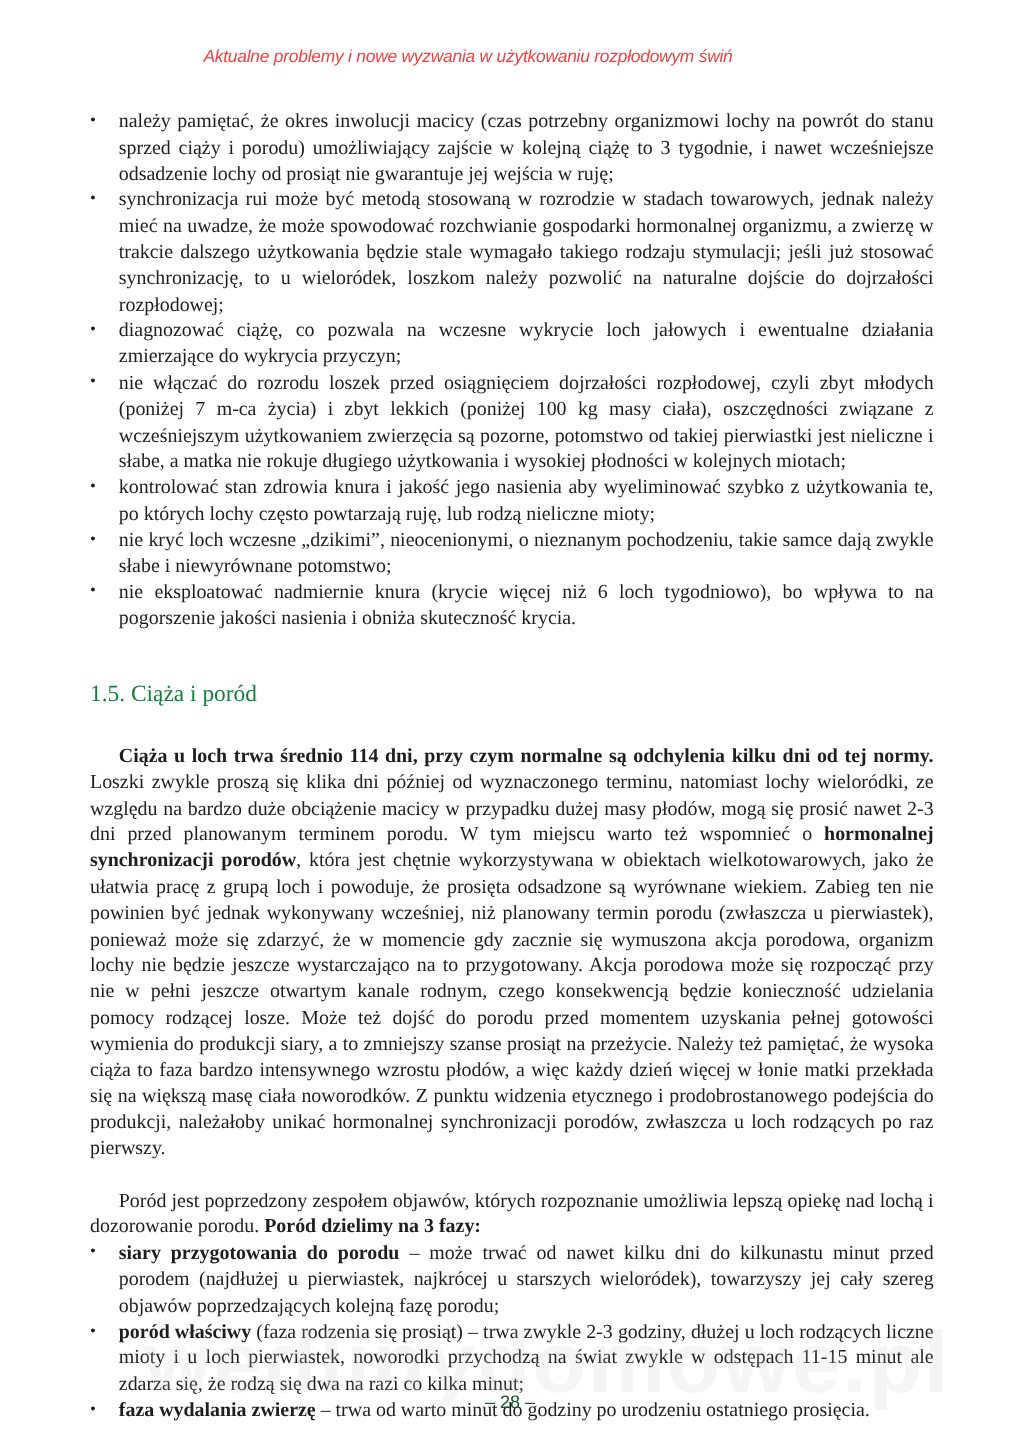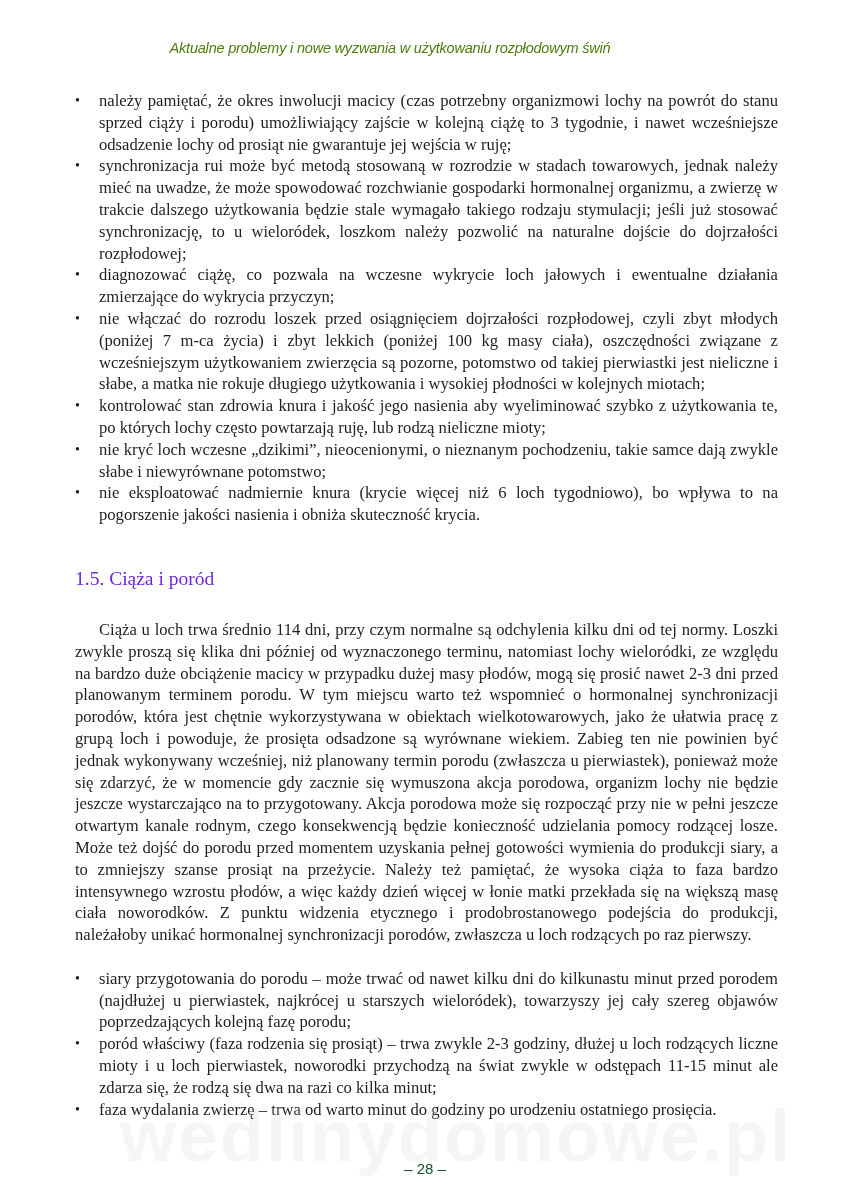--- a/index.html
+++ b/index.html
@@ -3,40 +3,40 @@
 <meta charset="utf-8">
 <style>
   html, body { margin: 0; padding: 0; }
   body {
     width: 850px; height: 1200px; background: #ffffff; position: relative; overflow: hidden;
     font-family: "Liberation Serif", "DejaVu Serif", serif; color: #1e1e1e;
   }
   .running-head {
     position: absolute; top: 40px; left: 0; width: 780px; text-align: center;
     font-family: "Liberation Sans", "DejaVu Sans", sans-serif; font-style: italic;
-    font-size: 14.5px; color: #4d7c0f; letter-spacing: -0.2px;
+    font-size: 14.5px; color: #ef4444; letter-spacing: -0.2px;
   }
   .content {
     position: absolute; left: 75px; top: 90px; width: 703px;
     font-size: 16.6px; line-height: 21.8px; text-align: justify;
   }
   ul.bullets { list-style: none; margin: 0; padding: 0; }
   ul.bullets li { position: relative; padding-left: 24px; }
   ul.bullets li .dot {
     position: absolute; left: 0; top: 0; font-size: 14px; line-height: 21.8px;
   }
   h2.section {
     font-size: 19.5px; font-weight: normal; margin: 40px 0 0 0; line-height: 26px;
-    font-family: "Liberation Serif", "DejaVu Serif", serif; color:#6d28d9;
+    font-family: "Liberation Serif", "DejaVu Serif", serif; color:#15803d;
   }
   p { margin: 0; }
   p.indent { text-indent: 24px; }
   .gap1 { height: 27px; }
   .gap2 { height: 22px; }
-  b { font-weight: normal; }
+  b { font-weight: bold; }
   .watermark {
     position: absolute; left: 120px; top: 1095px; width: 640px; text-align: center;
     font-family: "Liberation Sans", "DejaVu Sans", sans-serif; font-weight: bold;
     font-size: 72px; letter-spacing: 2px; color: rgba(200,200,200,0.18); pointer-events: none;
     white-space: nowrap;
   }
   .page-number {
     position: absolute; top: 1160px; left: 0; width: 850px; text-align: center;
     font-family: "Liberation Sans", "DejaVu Sans", sans-serif; font-size: 15px; color: #14532d;
   }
@@ -57,20 +57,21 @@
     <li><span class="dot">•</span><span>nie eksploatować nadmiernie knura (krycie więcej niż 6 loch tygodniowo), bo wpływa to na pogorszenie jakości nasienia i obniża skuteczność krycia.</span></li>
   </ul>
 
   <h2 class="section">1.5. Ciąża i poród</h2>
   <div class="gap1"></div>
 
   <p class="indent"><b>Ciąża u loch trwa średnio 114 dni, przy czym normalne są odchylenia kilku dni od tej normy.</b><span> Loszki zwykle proszą się klika dni później od wyznaczonego terminu, natomiast lochy wieloródki, ze względu na bardzo duże obciążenie macicy w przypadku dużej masy płodów, mogą się prosić nawet 2-3 dni przed planowanym terminem porodu. W tym miejscu warto też wspomnieć o </span><b>hormonalnej synchronizacji porodów</b><span>, która jest chętnie wykorzystywana w obiektach wielkotowarowych, jako że ułatwia pracę z grupą loch i powoduje, że prosięta odsadzone są wyrównane wiekiem. Zabieg ten nie powinien być jednak wykonywany wcześniej, niż planowany termin porodu (zwłaszcza u pierwiastek), ponieważ może się zdarzyć, że w momencie gdy zacznie się wymuszona akcja porodowa, organizm lochy nie będzie jeszcze wystarczająco na to przygotowany. Akcja porodowa może się rozpocząć przy nie w pełni jeszcze otwartym kanale rodnym, czego konsekwencją będzie konieczność udzielania pomocy rodzącej losze. Może też dojść do porodu przed momentem uzyskania pełnej gotowości wymienia do produkcji siary, a to zmniejszy szanse prosiąt na przeżycie. Należy też pamiętać, że wysoka ciąża to faza bardzo intensywnego wzrostu płodów, a więc każdy dzień więcej w łonie matki przekłada się na większą masę ciała noworodków. Z punktu widzenia etycznego i prodobrostanowego podejścia do produkcji, należałoby unikać hormonalnej synchronizacji porodów, zwłaszcza u loch rodzących po raz pierwszy.</span></p>
 
   <div class="gap2"></div>
 
+  <p class="indent"><span>Poród jest poprzedzony zespołem objawów, których rozpoznanie umożliwia lepszą opiekę nad lochą i dozorowanie porodu. </span><b>Poród dzielimy na 3 fazy:</b></p>
 
   <ul class="bullets">
     <li><span class="dot">•</span><b>siary przygotowania do porodu</b><span> – może trwać od nawet kilku dni do kilkunastu minut przed porodem (najdłużej u pierwiastek, najkrócej u starszych wieloródek), towarzyszy jej cały szereg objawów poprzedzających kolejną fazę porodu;</span></li>
     <li><span class="dot">•</span><b>poród właściwy</b><span> (faza rodzenia się prosiąt) – trwa zwykle 2-3 godziny, dłużej u loch rodzących liczne mioty i u loch pierwiastek, noworodki przychodzą na świat zwykle w odstępach 11-15 minut ale zdarza się, że rodzą się dwa na razi co kilka minut;</span></li>
     <li><span class="dot">•</span><b>faza wydalania zwierzę</b><span> – trwa od warto minut do godziny po urodzeniu ostatniego prosięcia.</span></li>
   </ul>
 </div>
 
 <div class="watermark">wedlinydomowe.pl</div>
 <div class="page-number">– 28 –</div>

